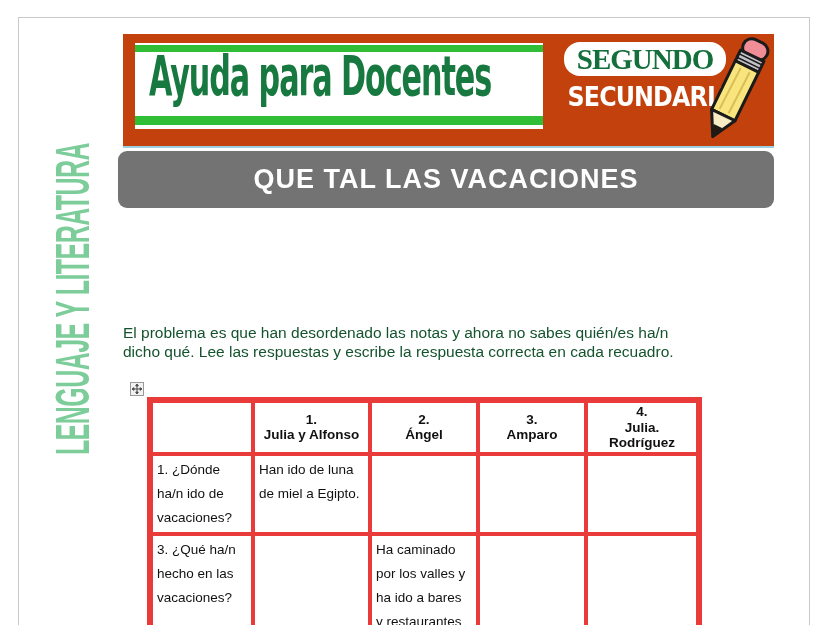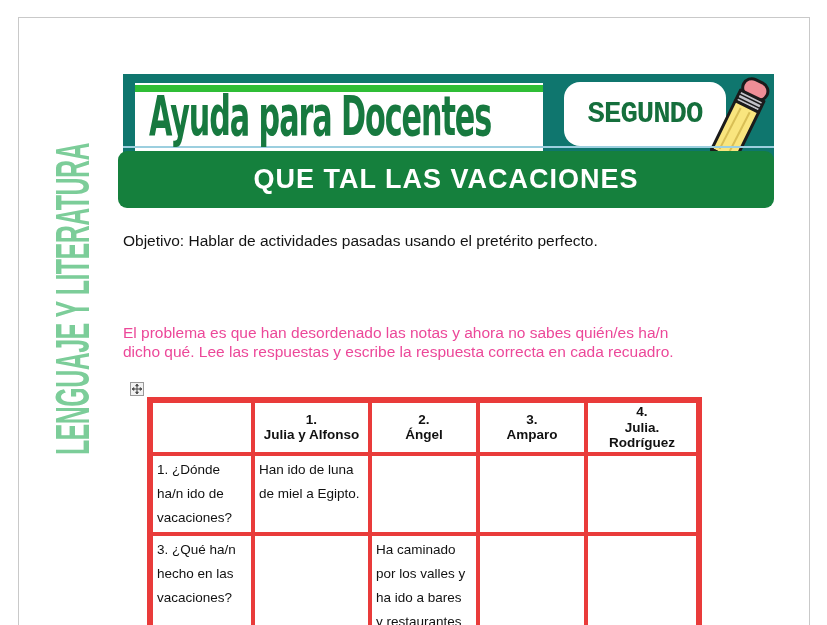--- a/index.html
+++ b/index.html
@@ -9,49 +9,49 @@
           background:#fff; border:1px solid #c9c9c9; }
 
   
   .sidebar-rot { position:absolute; left:27px; top:113px; width:52px; height:336px; }
   .sidebar-rot span { position:absolute; left:50%; top:50%;
       transform:translate(-50%,-50%) rotate(-90deg) scaleX(0.52);
       font-size:48px; font-weight:bold; letter-spacing:-1px; white-space:nowrap;
       color:#7CCD99; font-family:"Liberation Sans", sans-serif; }
 
   
-  .logo { position:absolute; left:104px; top:16px; width:651px; height:112px; background:#0f766e;margin-top:40px; }
+  .logo { position:absolute; left:104px; top:16px; width:651px; height:112px; background:#c2410c; }
   .logo-panel { position:absolute; left:12px; top:9px; width:408px; height:86px; background:#fff; }
   .stripe { position:absolute; left:0; right:0; background:#2FBE36; }
   .stripe-a { top:2px; height:7px; }
   .stripe-b { bottom:4px; height:9px; }
   .brand-text { position:absolute; left:14px; top:6px; z-index:3; white-space:nowrap;
       font-family:"DejaVu Sans", sans-serif; font-weight:bold; font-size:55px; line-height:55px;
       color:#17793F; transform:scaleX(0.55); transform-origin:0 0; letter-spacing:-2px; }
   .badge { position:absolute; left:434px; top:8px; width:176px; text-align:center; }
-  .badge-pill { width:162px; height:64px; margin:0 auto; background:#fff; border-radius:16px;
+  .badge-pill { width:162px; height:34px; margin:0 auto; background:#fff; border-radius:16px;
       display:flex; align-items:center; justify-content:center;
-      font-family:Liberation Mono, monospace; font-weight:bold; font-size:29px; color:#156F3C;
+      font-family:Liberation Serif, serif; font-weight:bold; font-size:29px; color:#156F3C;
       letter-spacing:-1px; }
   .badge-sub { display:block; margin-top:5px; color:#fff; font-family:"DejaVu Sans", sans-serif;
       font-weight:bold; font-size:27px; letter-spacing:-1px; transform:scaleX(0.88); }
   .pencil { position:absolute; right:2px; top:0; width:78px; height:112px; overflow:visible; }
   .logo-underline { position:absolute; left:104px; top:128px; width:651px; height:2px; background:#9CCFDF; }
 
   
-  .banner { position:absolute; left:99px; top:133px; width:656px; height:57px; background:#15803d;
+  .banner { position:absolute; left:99px; top:133px; width:656px; height:57px; background:#737373;
       border-radius:9px; display:flex; align-items:center; justify-content:center; }
   .banner span { color:#fff; font-weight:bold; font-size:27px; letter-spacing:1px; }
 
   
   .objective { position:absolute; left:104px; top:214px; font-size:15.5px; color:#141414; }
   .task { position:absolute; left:104px; top:253px; width:651px; text-align:center;
       font-size:15.5px; line-height:19.5px; color:#141414; }
   .problem { position:absolute; left:104px; top:306px; width:665px; text-align:left;
-      font-size:15.5px; line-height:18.5px; color:#ec4899; }
+      font-size:15.5px; line-height:18.5px; color:#14532d; }
 
   
   .handle { position:absolute; left:111px; top:364px; width:14px; height:14px;
       border:1px solid #9a9a9a; background:#f2f2f2; display:flex; align-items:center; justify-content:center; }
 
   
   .grid { position:absolute; left:128px; top:379px; width:549px; border-collapse:collapse;
       table-layout:fixed; background:#fff; border:6px solid #E93B3A; }
   .grid th, .grid td { border:4px solid #E93B3A; font-size:13.5px; color:#111; }
   .grid th { height:36px; font-weight:bold; text-align:center; vertical-align:middle;
@@ -93,21 +93,20 @@
         <polygon points="38,97 46,97 42,108" fill="#26180E" stroke-width="1.5"></polygon>
       </g>
     </svg>
   </div>
   <div class="logo-underline"></div>
 
   <div class="banner">
     <span>QUE TAL LAS VACACIONES</span>
   </div>
 
-  <p class="objective">Objetivo: Hablar de actividades pasadas usando el pretérito perfecto.</p>
 
 
   <p class="problem"><span>El problema es que han desordenado las notas y ahora no sabes quién/es ha/n</span><br><span>dicho qué. Lee las respuestas y escribe la respuesta correcta en cada recuadro.</span><br></p>
 
   <div class="handle">
     <svg width="10" height="10" viewBox="0 0 10 10">
       <g stroke="#4a4a4a" stroke-width="1" fill="#4a4a4a">
         <line x1="5" y1="1.6" x2="5" y2="8.4"></line>
         <line x1="1.6" y1="5" x2="8.4" y2="5"></line>
         <polygon points="5,0 3.7,1.9 6.3,1.9"></polygon>

